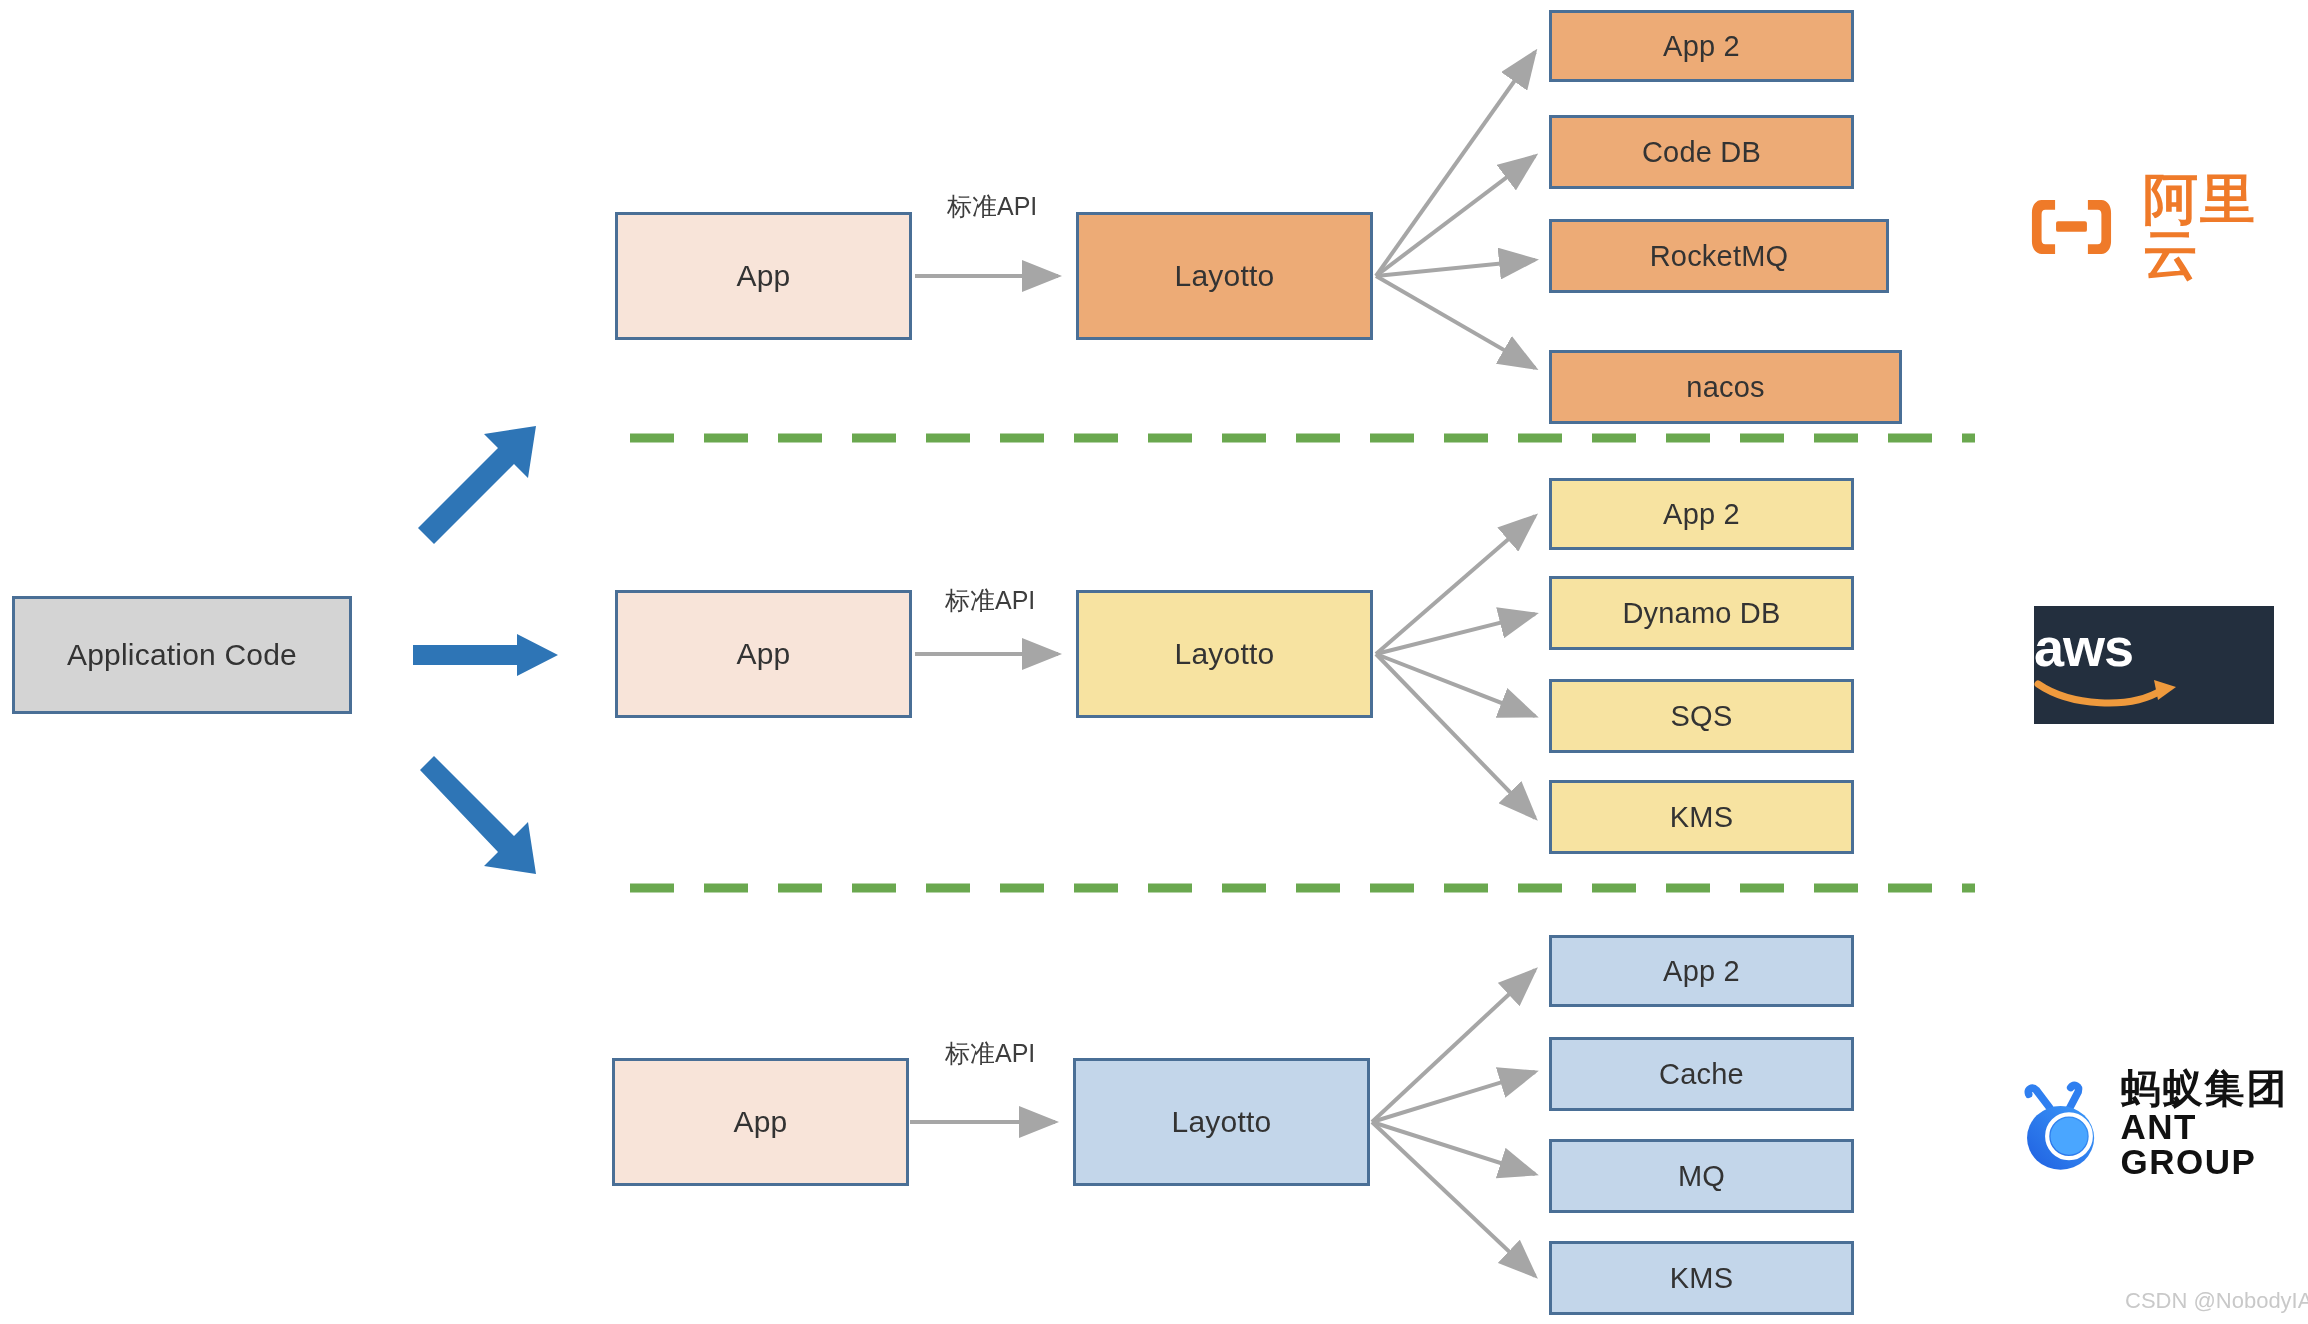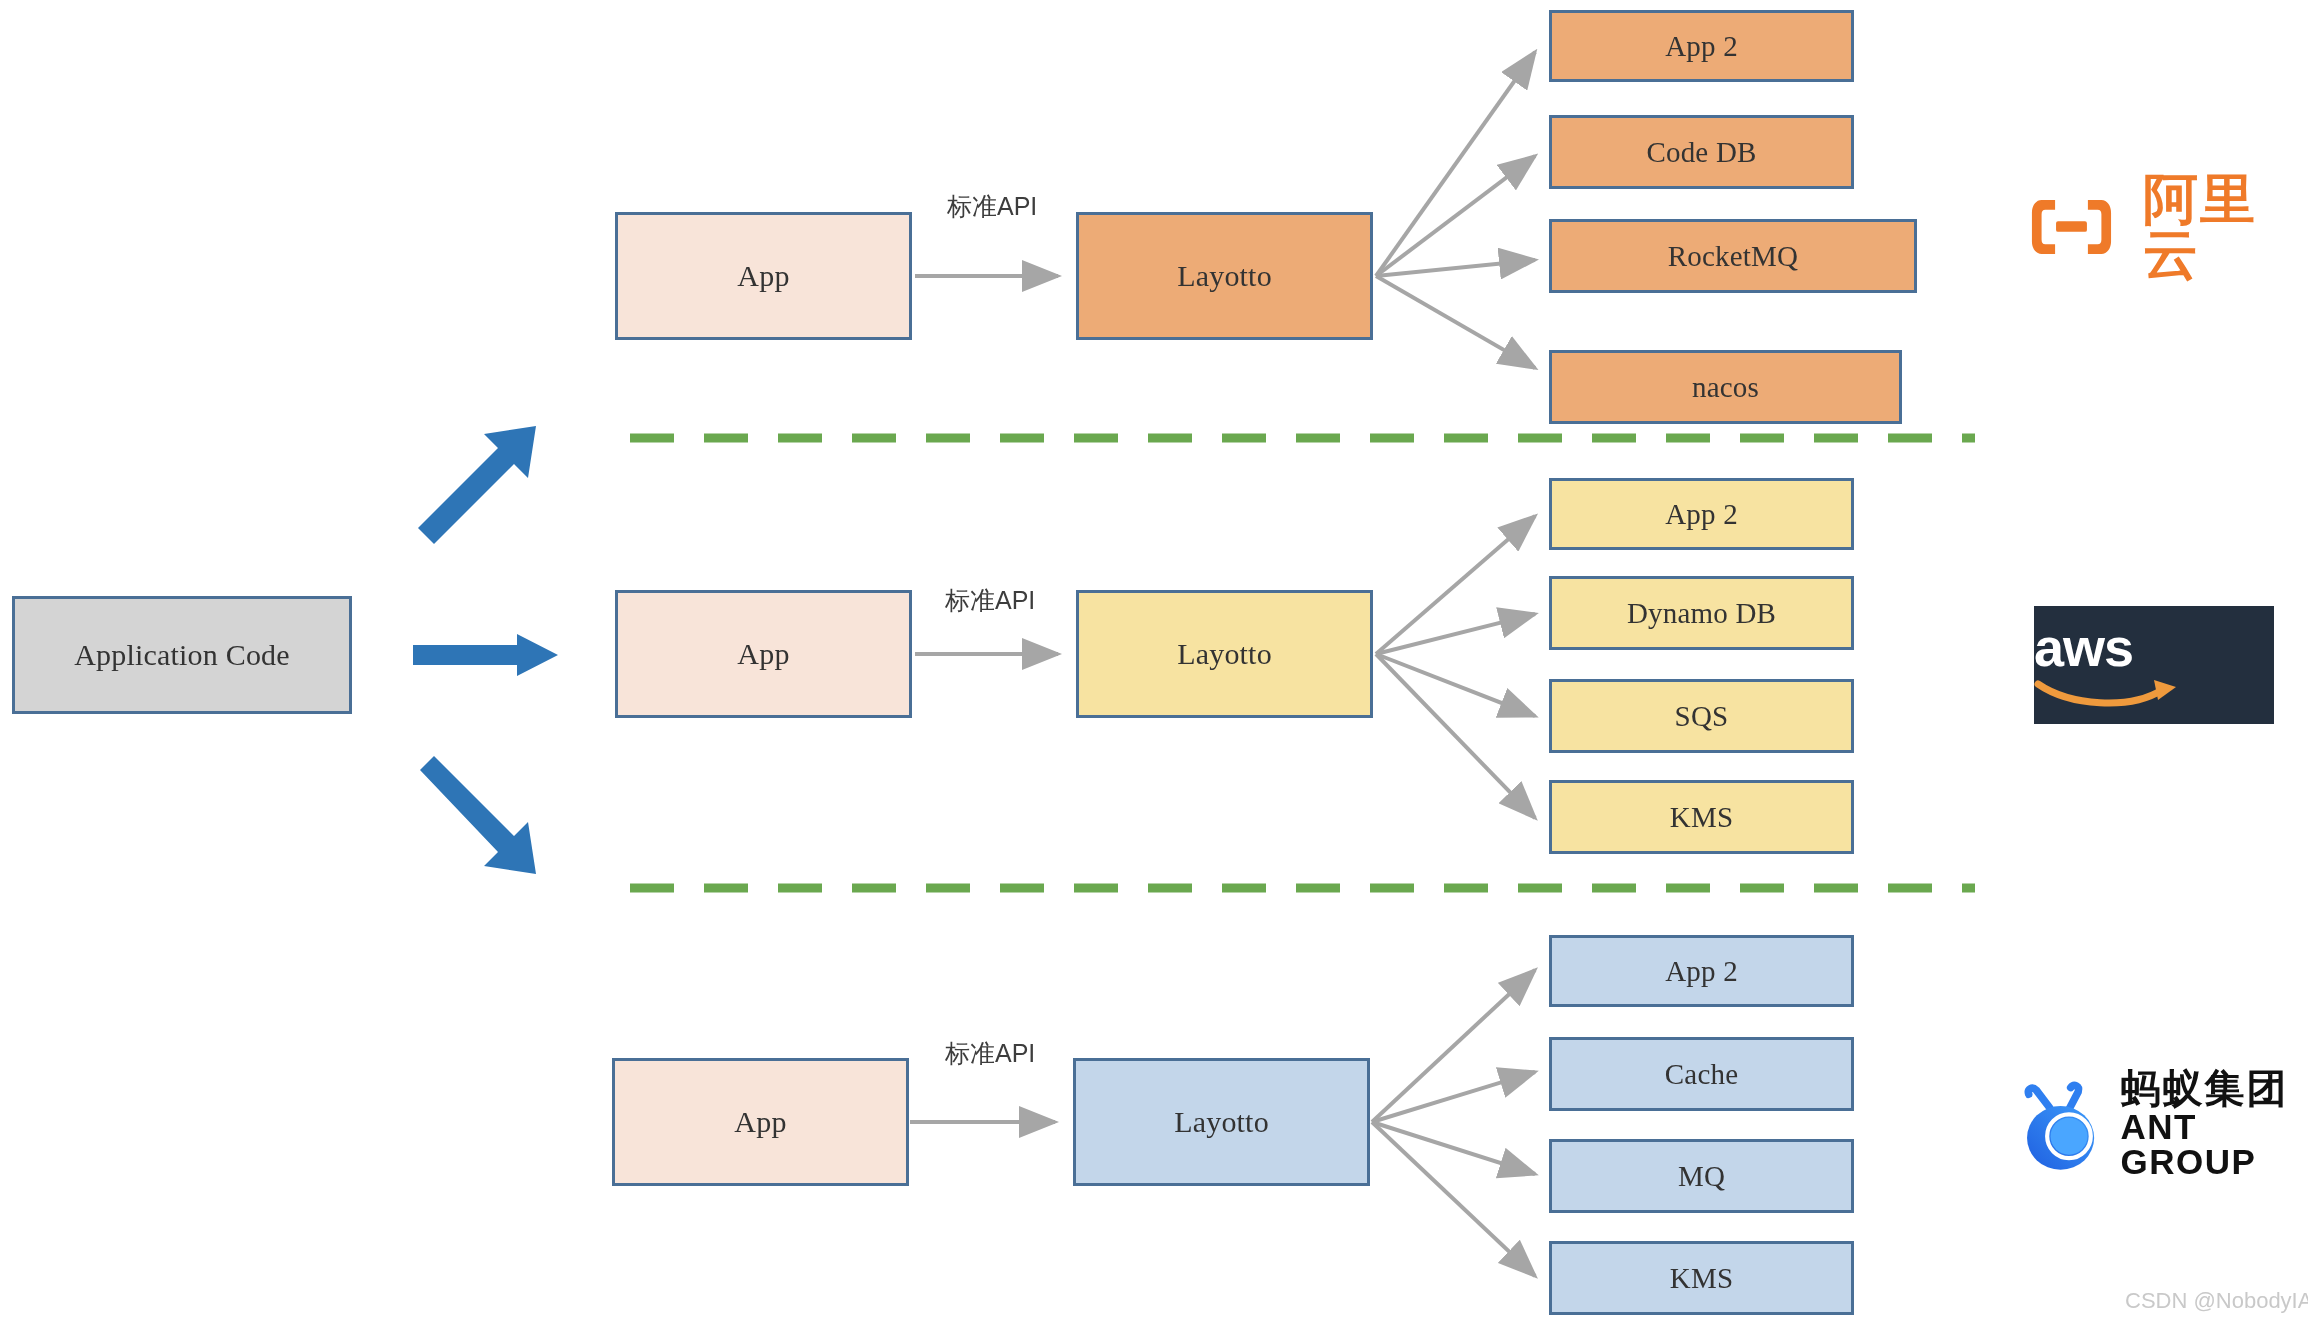--- a/index.html
+++ b/index.html
@@ -15,21 +15,20 @@
   .node {
     position: absolute;
     border: 3px solid #4a6f96;
     display: flex;
     align-items: center;
     justify-content: center;
     color: #333333;
     font-size: 30px;
     letter-spacing: .2px;
     line-height: 1;
-    font-family: Liberation Serif, serif;
   }
   .node.small { font-size: 29px; }
 
   .fill-app     { background: #f8e4d9; }
   .fill-orange  { background: #edab76; }
   .fill-yellow  { background: #f7e3a1; }
   .fill-blue    { background: #c3d6ea; }
   .fill-grey    { background: #d4d4d4; }
 
   
@@ -145,21 +144,21 @@
   <div class="node fill-orange" style="left:1076px; top:212px; width:297px; height:128px;">
     <span>Layotto</span>
   </div>
 
   <div class="node fill-orange small" style="left:1549px; top:10px; width:305px; height:72px;">
     <span>App 2</span>
   </div>
   <div class="node fill-orange small" style="left:1549px; top:115px; width:305px; height:74px;">
     <span>Code DB</span>
   </div>
-  <div class="node fill-orange small" style="left:1549px; top:219px; width:368px; height:74px;">
+  <div class="node fill-orange small" style="left:1549px; top:219px; width:340px; height:74px;">
     <span>RocketMQ</span>
   </div>
   <div class="node fill-orange small" style="left:1549px; top:326px; width:353px; height:74px;margin-top:24px;">
     <span>nacos</span>
   </div>
 
   <div class="logo-box ali-wrap" style="left:2030px; top:172px;">
     <svg width="86" height="62" viewBox="0 0 86 62">
       <path d="M26,3 L12,3 C6,3 2,9 2,16 L2,46 C2,53 6,59 12,59 L26,59 L26,49 L16,49 C13,49 12,47 12,44 L12,18
                C12,15 13,13 16,13 L26,13 Z" fill="#ef7a29"></path>

